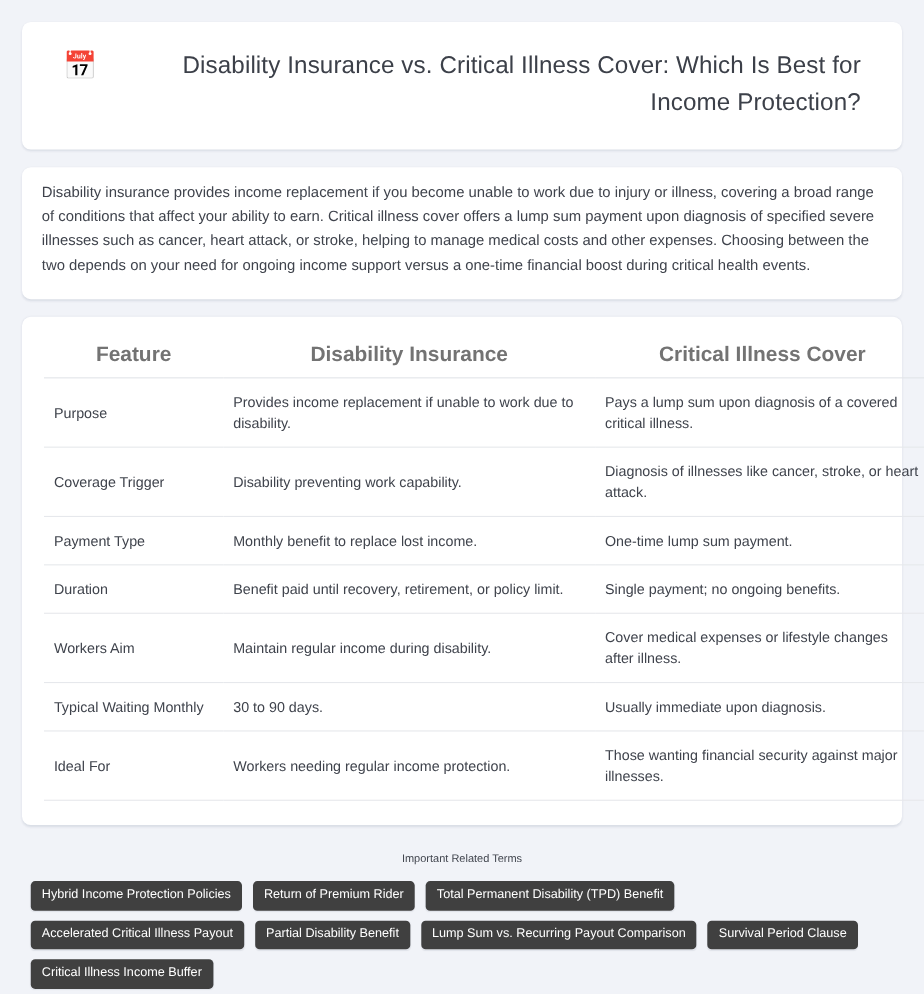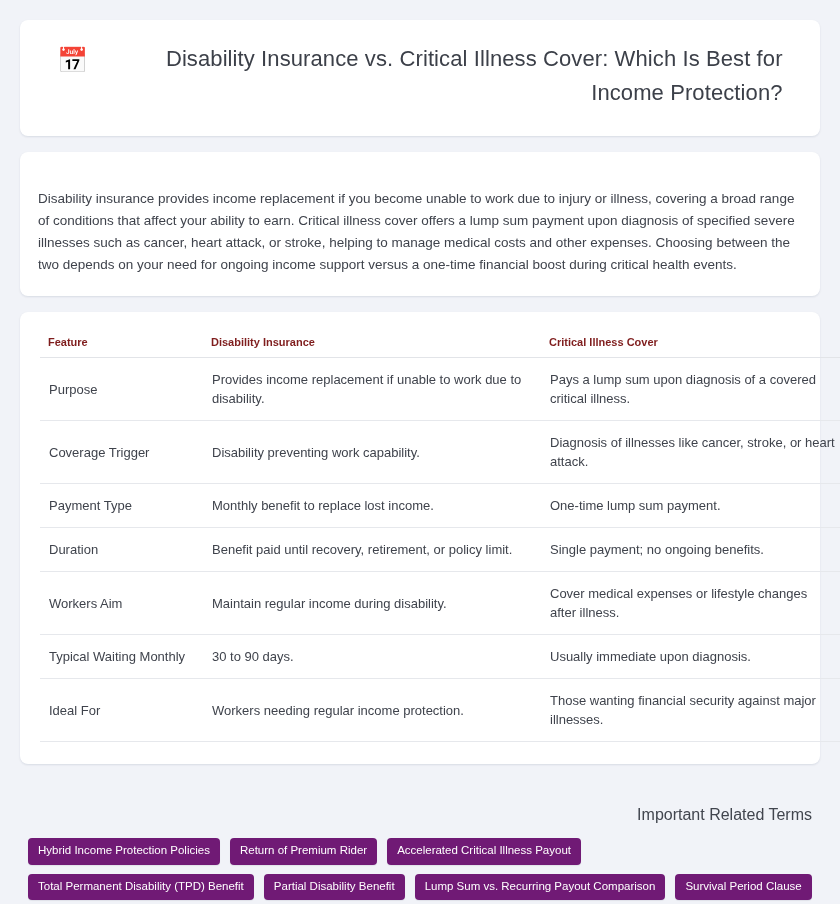--- a/index.html
+++ b/index.html
@@ -53,21 +53,21 @@
     color: #3c4049;
     line-height: 34px;
     text-align: right;
     max-width: 680px;
     margin: 0;
     letter-spacing: 0.1px;
   }
 
   
   .desc-card {
-    padding: 36px 18px 20px 18px;
+    padding: 12px 18px 20px 18px;
     margin-bottom: 16px;
   }
   .desc-text {
     font-size: 13.5px;
     color: #3f434c;
     line-height: 22px;
     margin: 0;
     text-align: left;
   }
 
@@ -75,26 +75,26 @@
   .table-card {
     padding: 16px 20px 22px 20px;
     margin-bottom: 14px;
   }
   table.cmp {
     width: 100%;
     border-collapse: collapse;
     table-layout: fixed;
   }
   table.cmp th {
-    font-size: 11px;
+    font-size: 19px;
     font-weight: bold;
-    color: #7f1d1d;
+    color: #737373;
     padding: 8px 8px 9px 8px;
     border-bottom: 1px solid #e2e4e8;
-    text-align: left;
+    text-align: center;
   }
   table.cmp th.col-feature { width: 147px; }
   table.cmp th.col-a { width: 322px; }
   table.cmp th.col-b { width: 288px; }
 
   table.cmp td {
     font-size: 13px;
     color: #3f434c;
     line-height: 19px;
     padding: 12px 9px 12px 9px;
@@ -106,34 +106,34 @@
     color: #3f434c;
     padding-left: 18px;
   }
   td.val-cell { padding-left: 9px; }
 
   
   .terms-section {
     padding: 12px 8px 6px 8px;
   }
   .terms-heading {
-    font-size: 16px;
+    font-size: 10px;
     color: #41454e;
-    text-align: right;
-    margin: 16px 0 14px 0;
+    text-align: center;
+    margin: 0 0 14px 0;
     font-weight: 400;
   }
   .tag-cloud {
     display: flex;
     flex-wrap: wrap;
     gap: 9px 10px;
     align-content: flex-start;
   }
   .tag {
-    background: #701a75;
+    background: #404040;
     color: #ffffff;
     font-size: 11.5px;
     line-height: 1;
     padding: 7px 10px 8px 10px;
     border-radius: 4px;
     white-space: nowrap;
     box-shadow: 0 1px 1px rgba(30, 40, 70, 0.08);
   }
 </style>
 </head>
@@ -199,22 +199,22 @@
         </tr>
       </tbody>
     </table>
   </div>
 
   <div class="terms-section">
     <div class="terms-heading">Important Related Terms</div>
     <div class="tag-cloud">
       <span class="tag">Hybrid Income Protection Policies</span>
       <span class="tag">Return of Premium Rider</span>
+      <span class="tag">Total Permanent Disability (TPD) Benefit</span>
       <span class="tag">Accelerated Critical Illness Payout</span>
-      <span class="tag">Total Permanent Disability (TPD) Benefit</span>
       <span class="tag">Partial Disability Benefit</span>
       <span class="tag">Lump Sum vs. Recurring Payout Comparison</span>
       <span class="tag">Survival Period Clause</span>
       <span class="tag">Critical Illness Income Buffer</span>
     </div>
   </div>
 
 </div>
 
 </body></html>

